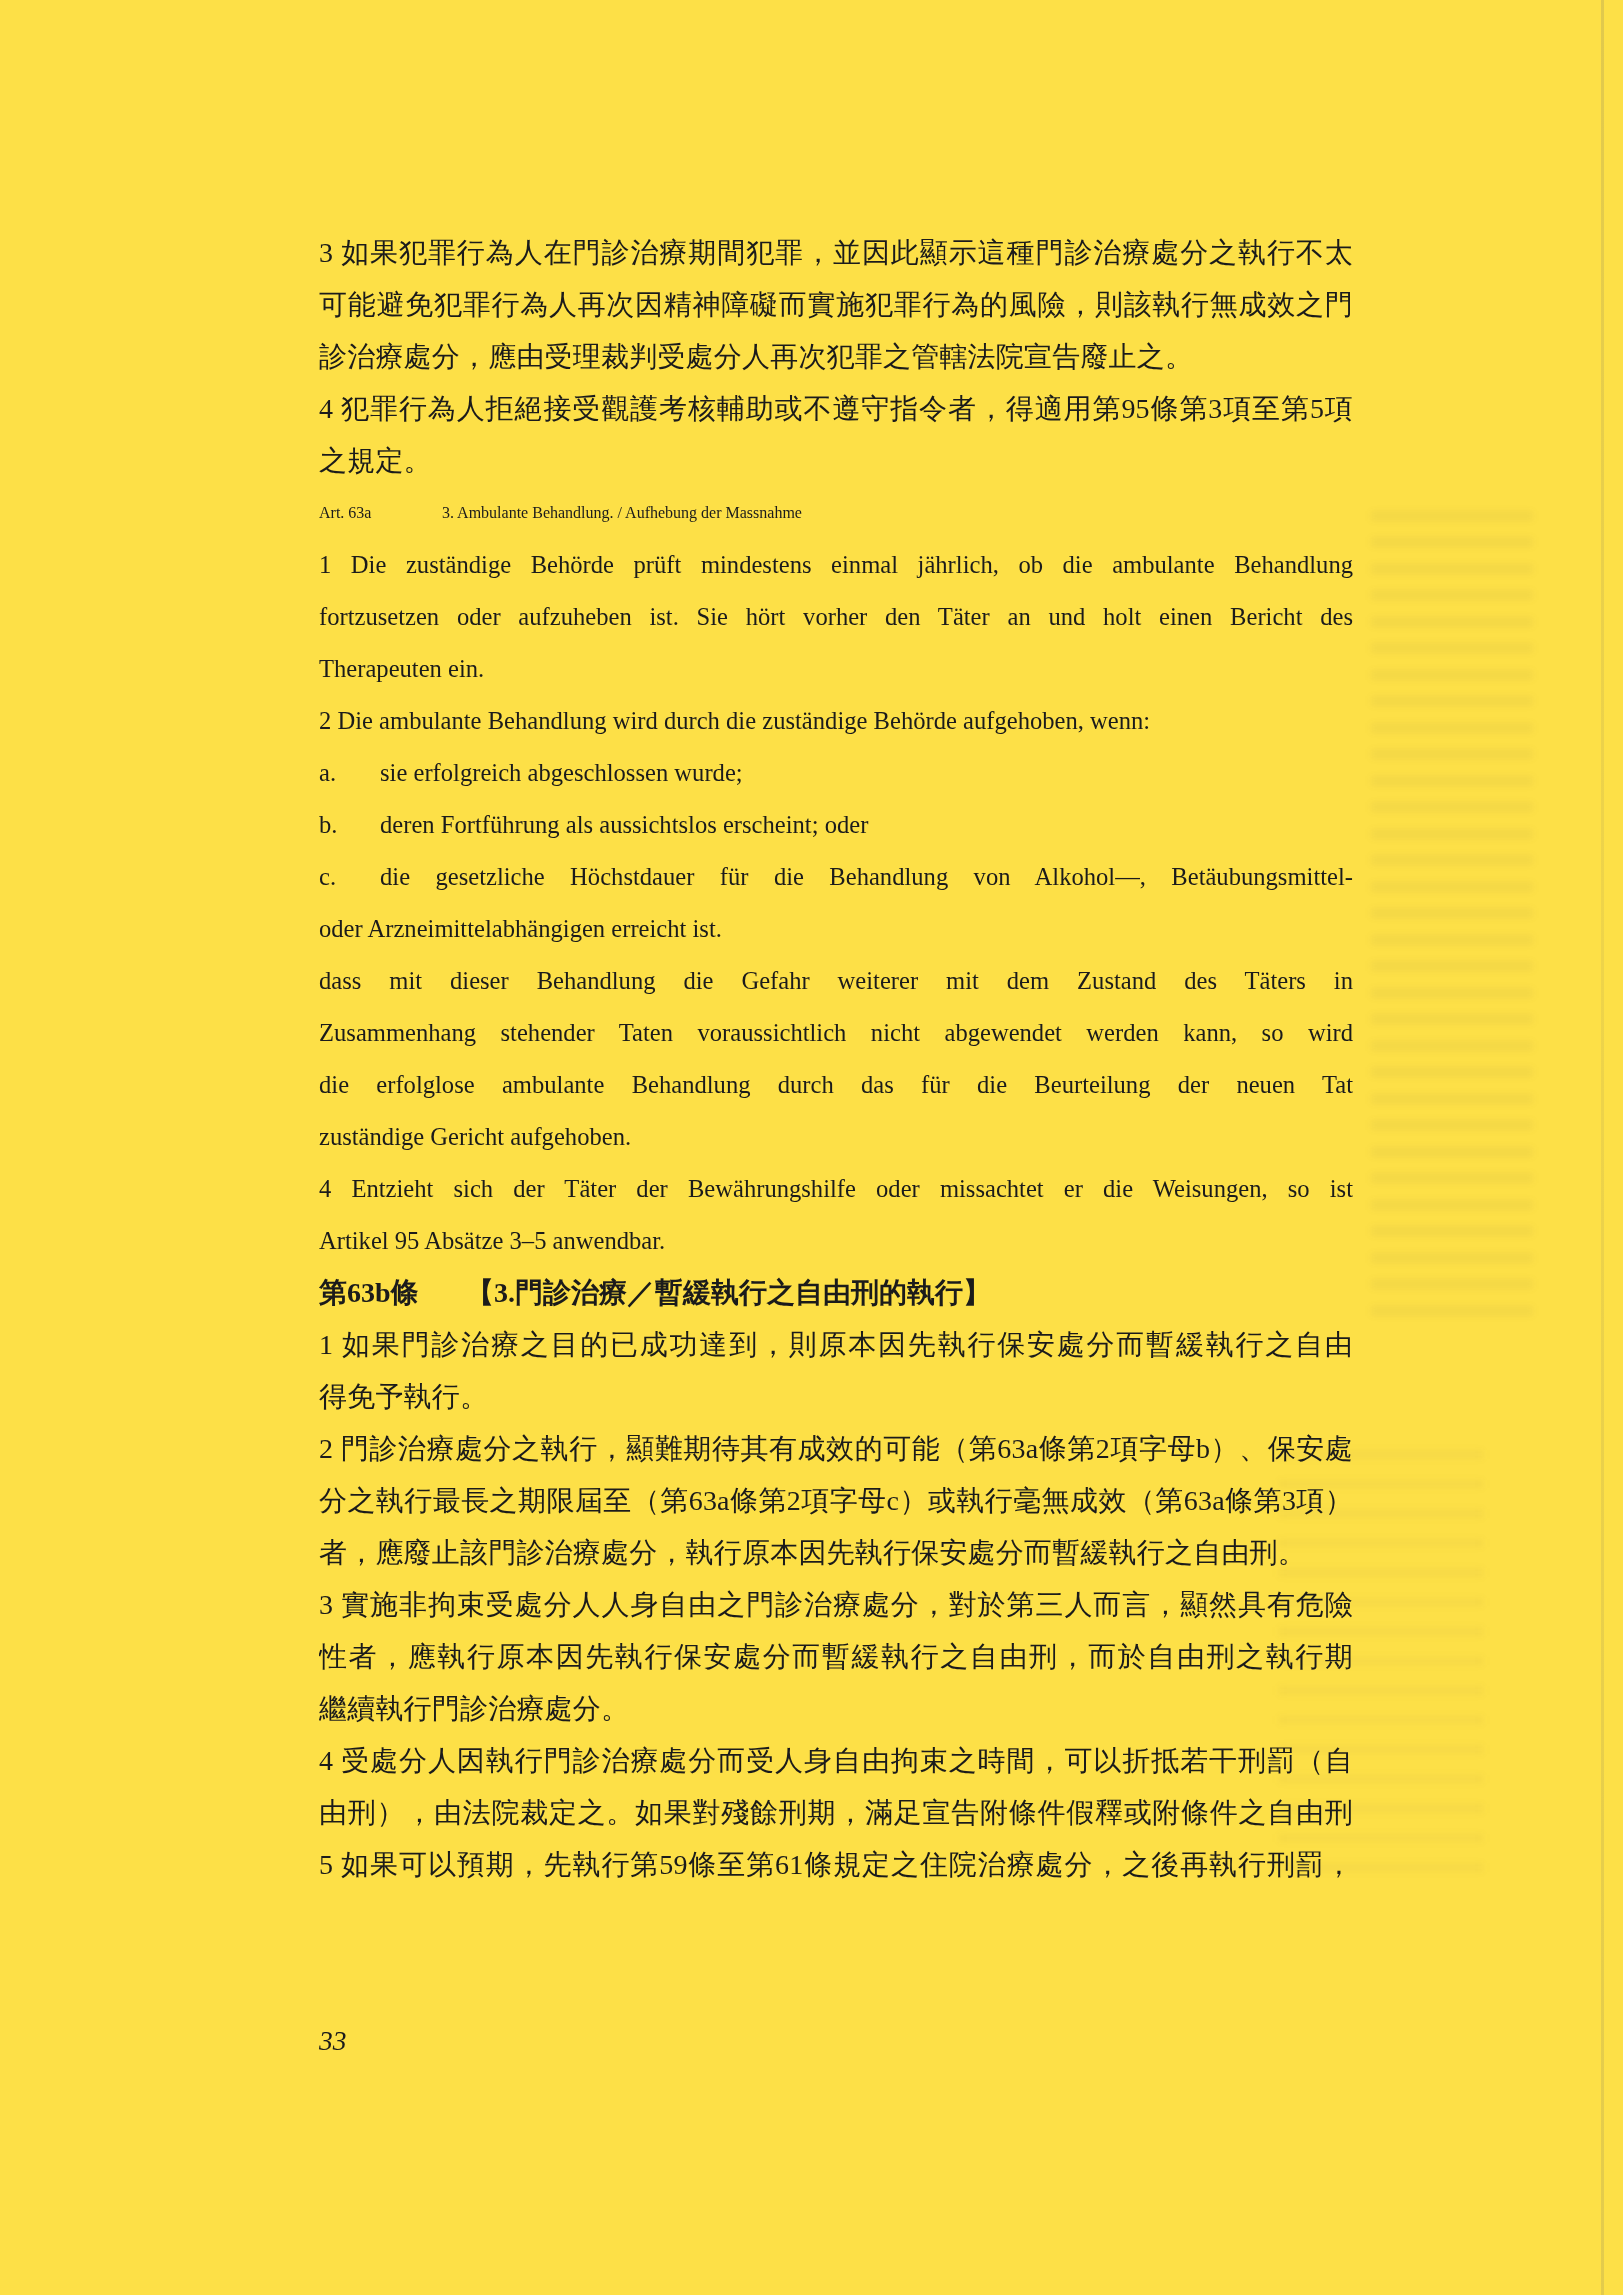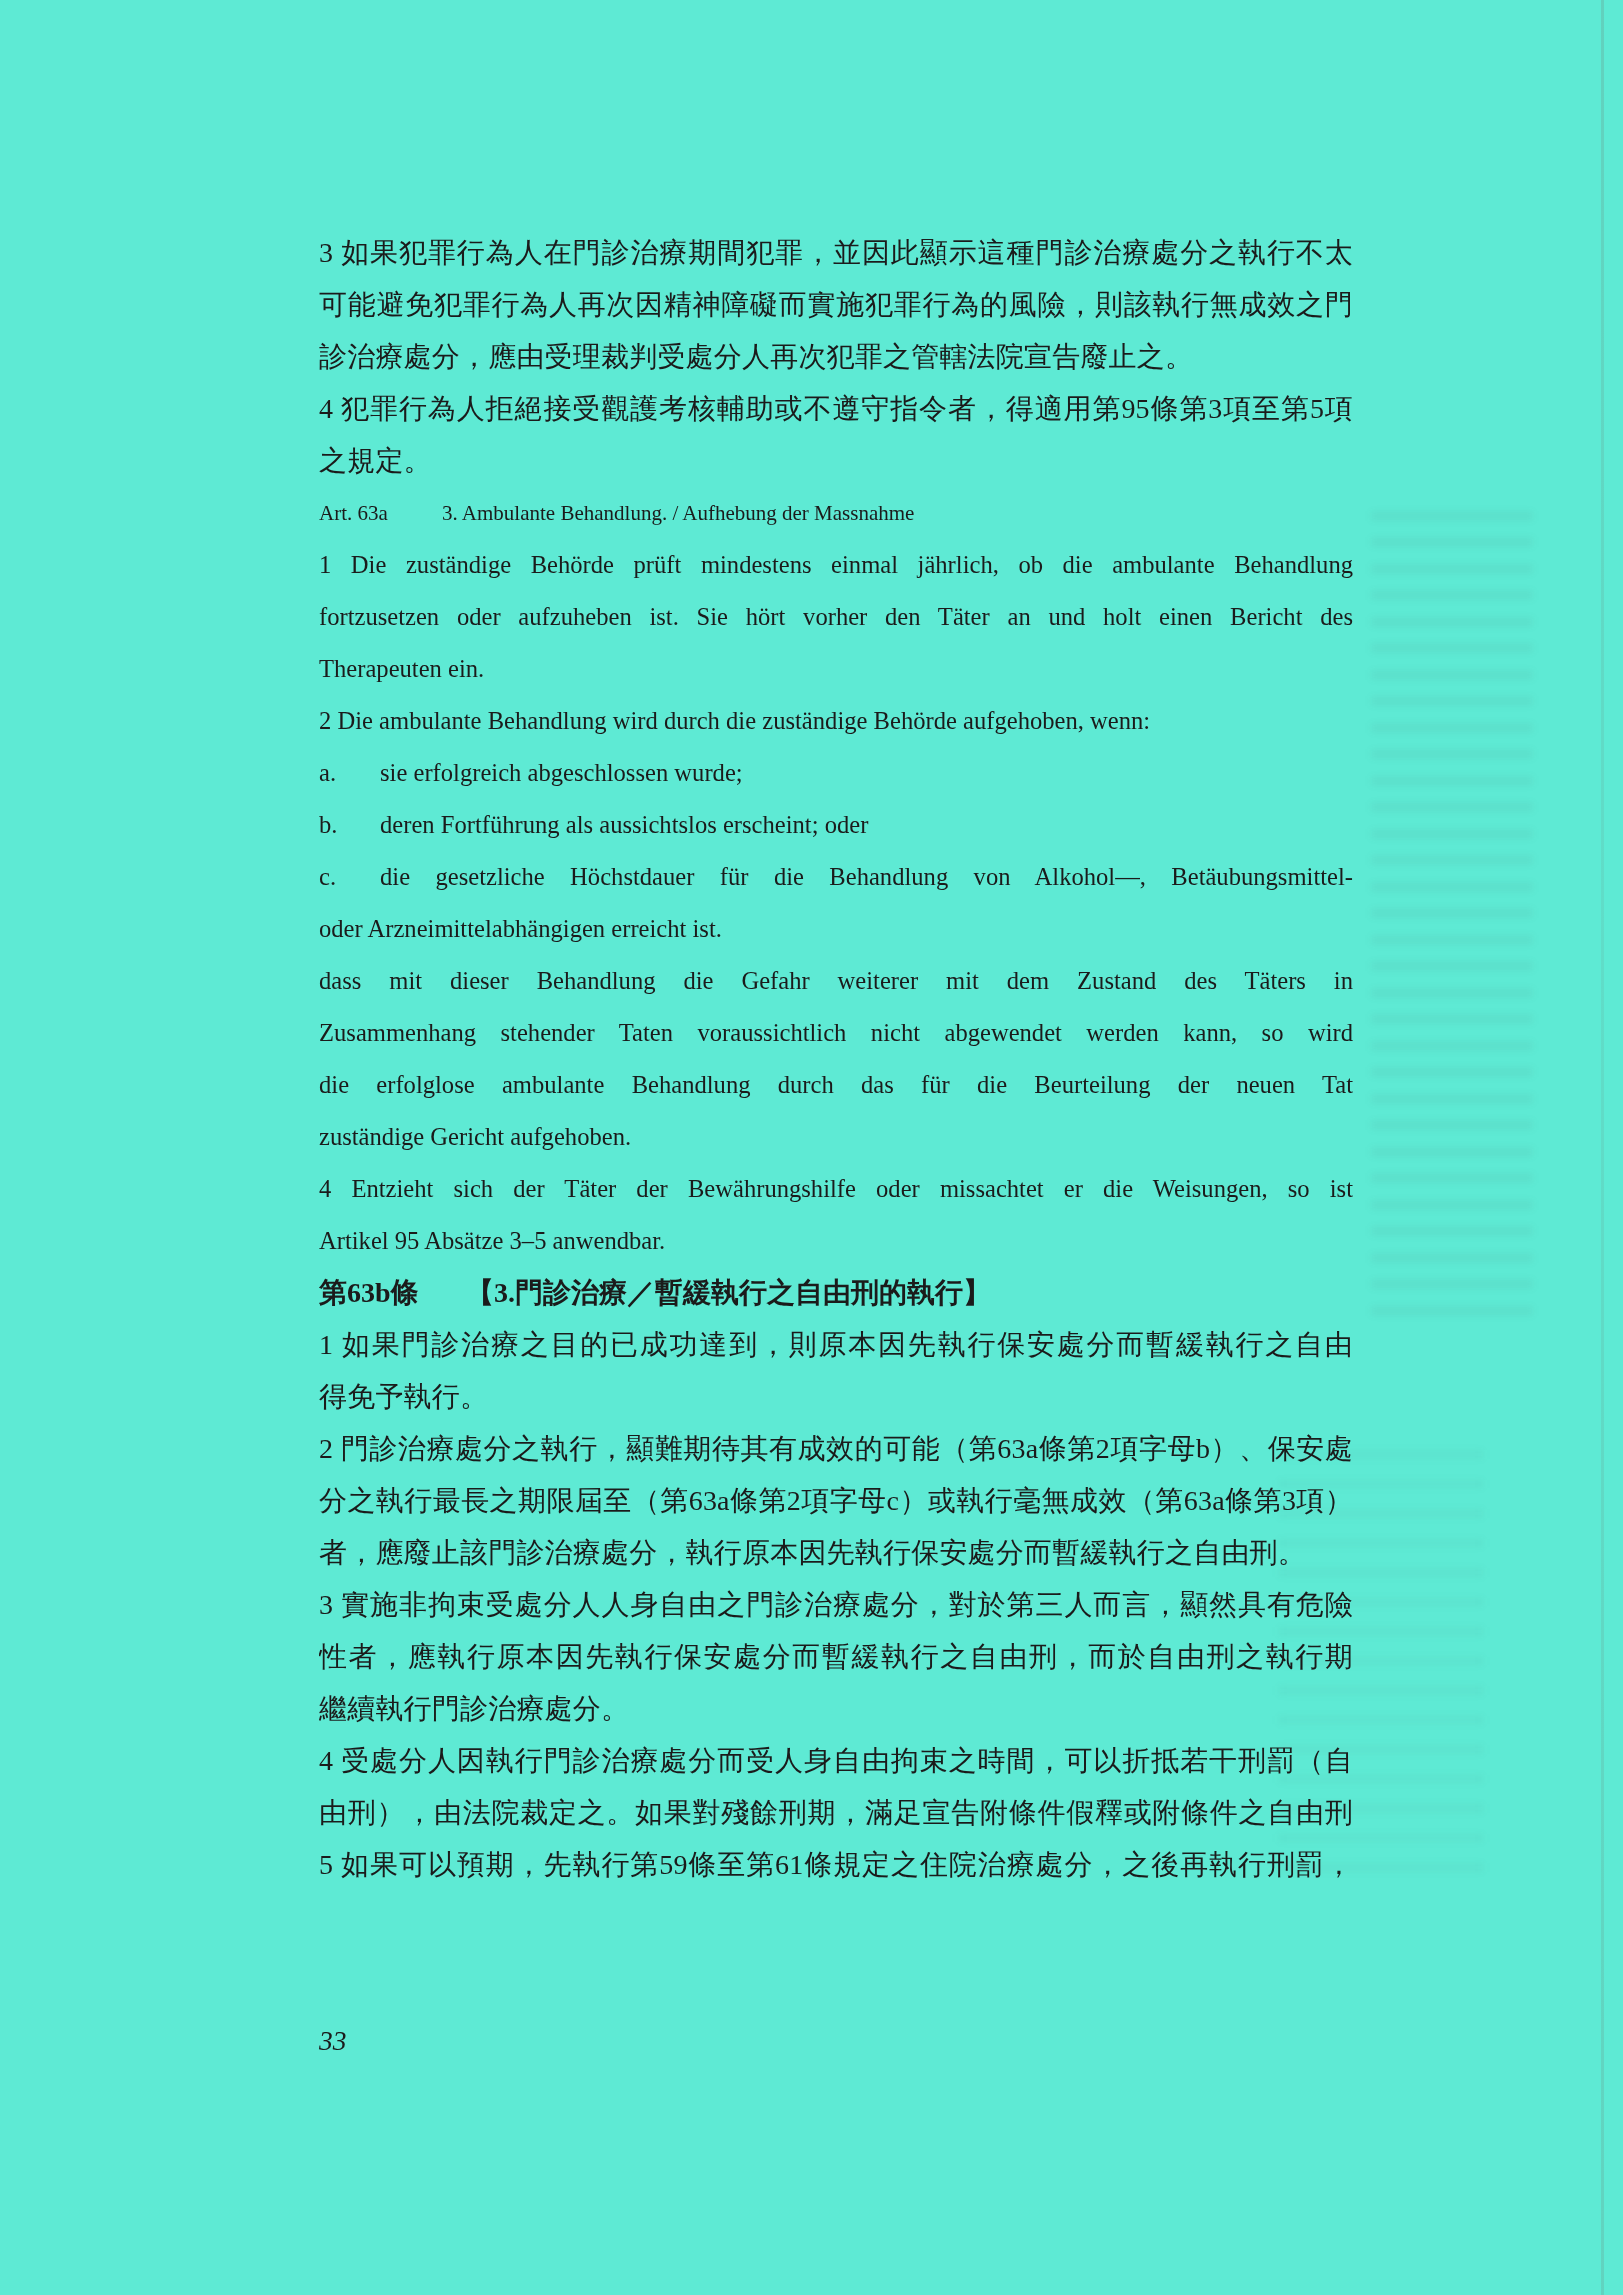--- a/index.html
+++ b/index.html
@@ -9,21 +9,21 @@
   body {
     width: 1623px;
     height: 2295px;
     background: #e9e7e2;
     font-family: "Liberation Serif", "DejaVu Serif", serif;
   }
   .page {
     position: relative;
     width: 1623px;
     height: 2295px;
-    background: #5eead4;
+    background: #fde047;
     overflow: hidden;
     color: #1b1b1b;
   }
   
   .edge-line {
     position: absolute;
     top: 0;
     right: 18.7px;
     width: 2.9px;
     height: 100%;
@@ -65,21 +65,21 @@
   .line {
     height: 52px;
     line-height: 52px;
     overflow: hidden;
     text-align: justify;
     text-align-last: left;
   }
   .line.fill { text-align-last: justify; }
   .cjk .line { font-size: 28px; letter-spacing: 0.2px; }
   .de  .line { font-size: 24.6px; }
-  .heading-de .line { font-size: 21px; }
+  .heading-de .line { font-size: 16px; }
   .heading-cjk .line { font-size: 28px; font-weight: bold; }
   .list .line { font-size: 24.6px; }
   .marker {
     display: inline-block;
     vertical-align: top;
   }
   .heading-de  .marker { width: 123px; }
   .heading-cjk .marker { width: 147px; }
   .list        .marker { width: 61px; }
   .page-number {

